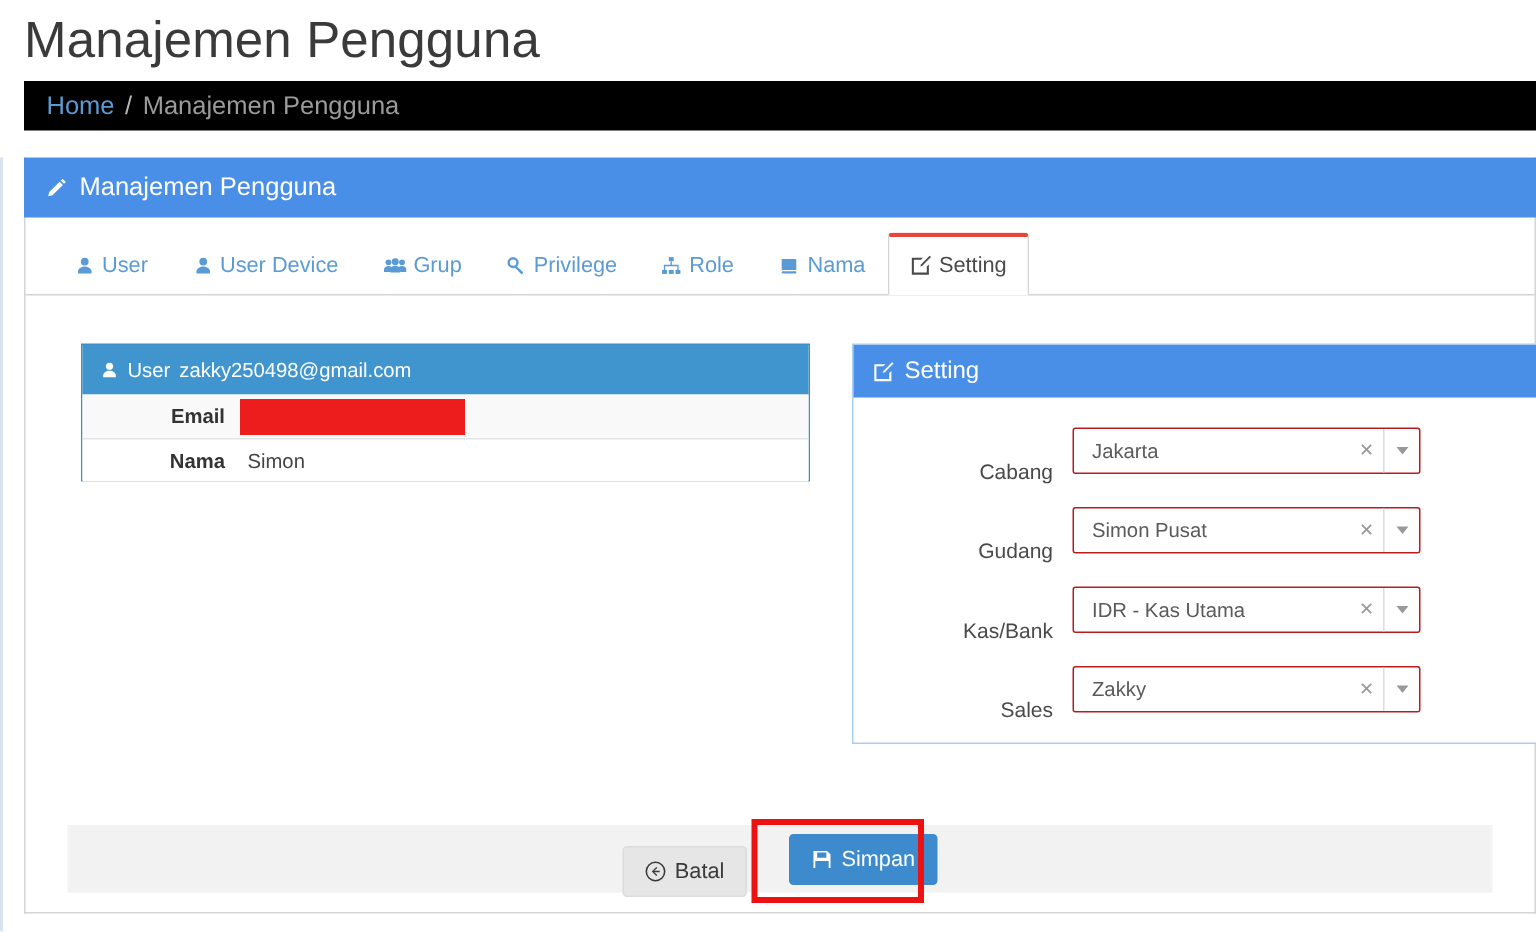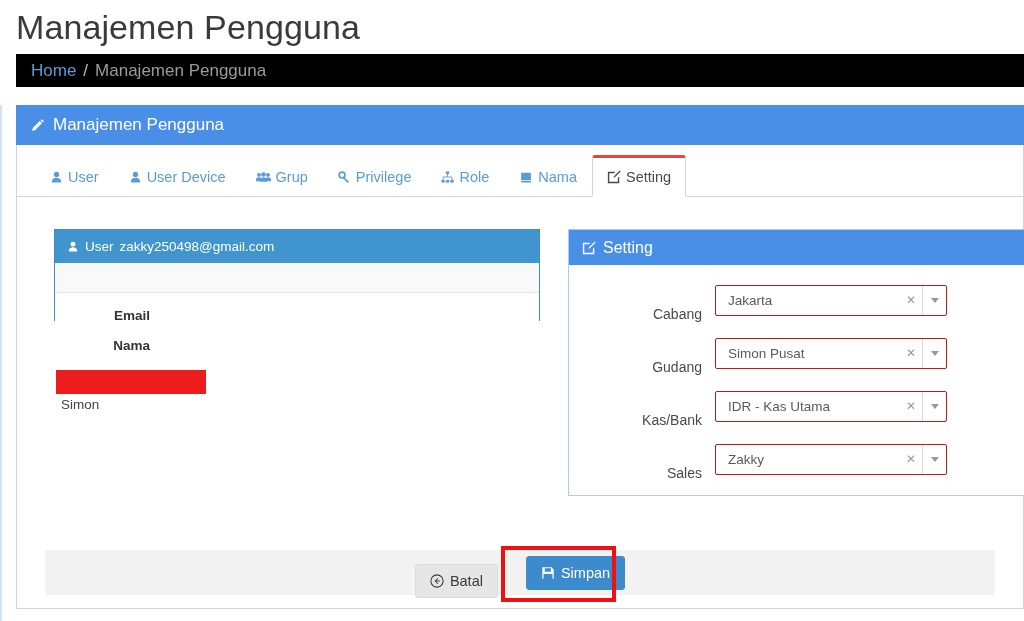--- a/index.html
+++ b/index.html
@@ -84,21 +84,21 @@
     width: 486px; height: 92px;
     border: 1px solid #3f8fc4;
     background: #ffffff;
   }
   .userbox-head {
     height: 33px; background: #4095ce;
     display: flex; align-items: center; gap: 6px;
     padding-left: 12px;
     color: #ffffff; font-size: 13.5px;
   }
-  .userbox-row { display: flex; height: 29px; align-items: stretch; font-size: 13.5px; flex-direction: column; }
+  .userbox-row { display: flex; height: 29px; align-items: stretch; font-size: 13.5px; }
   .userbox-row.odd { background: #f9f9f9; }
   .userbox-row.even { background: #ffffff; border-top: 1px solid #e4e4e4; }
   .ub-label {
     width: 104px; flex: 0 0 104px;
     display: flex; align-items: center; justify-content: flex-end;
     padding-right: 9px; font-weight: bold; color: #333;
   }
   .ub-value {
     flex: 1; display: flex; align-items: center;
     padding-left: 6px; color: #444; position: relative;

